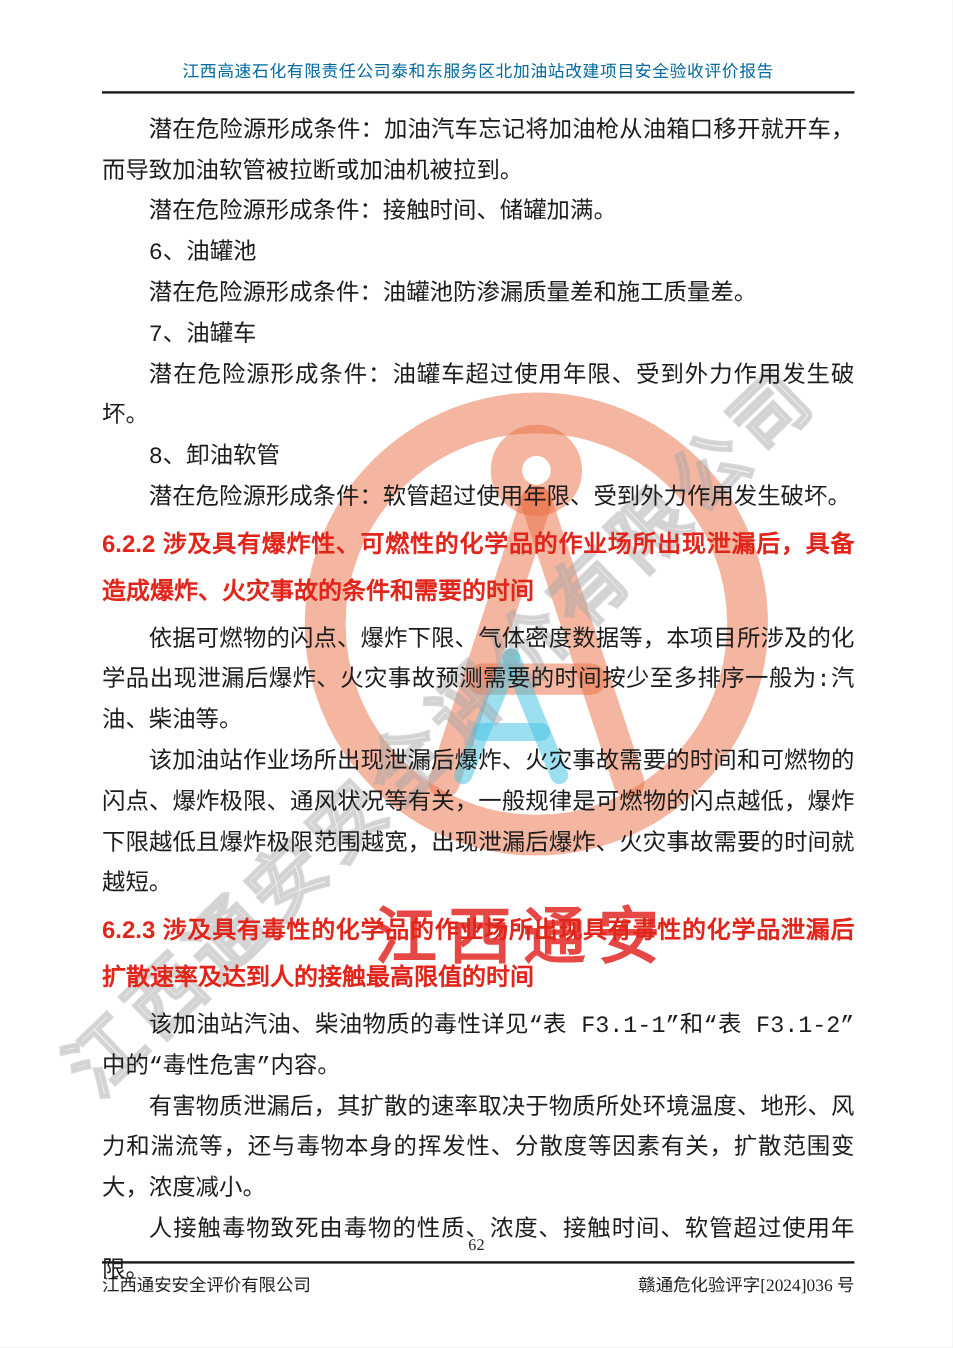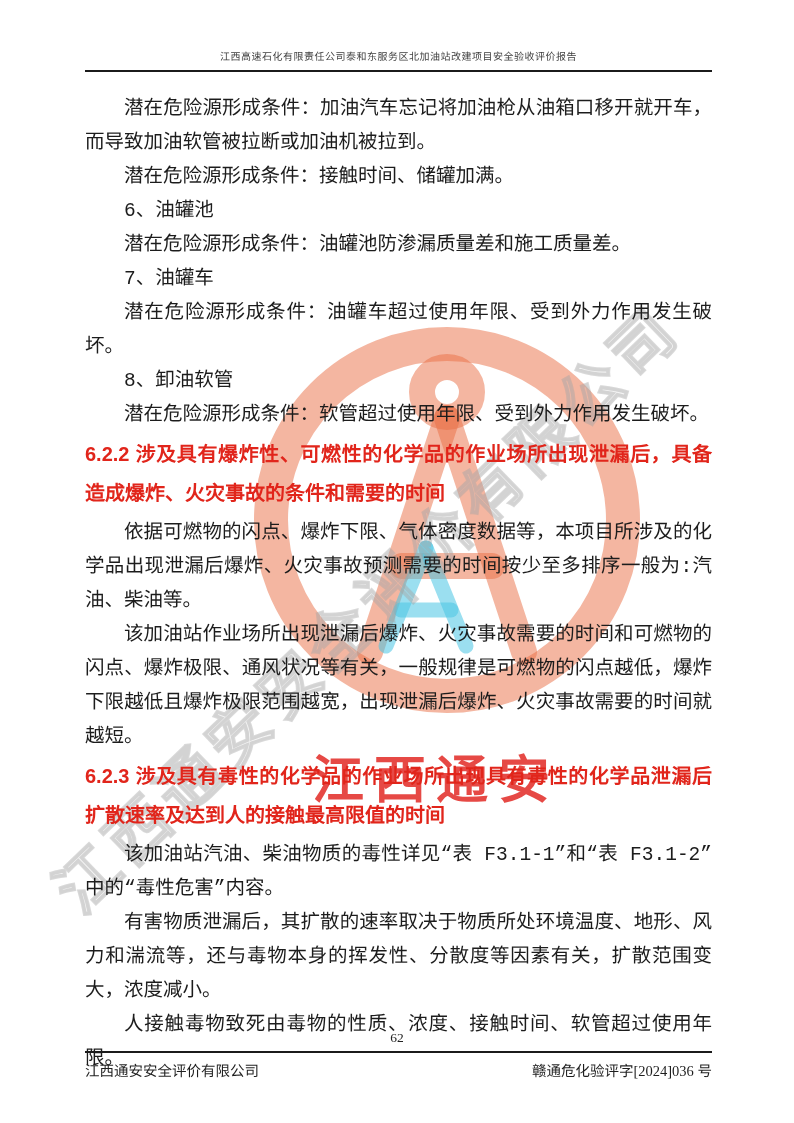--- a/index.html
+++ b/index.html
@@ -30,21 +30,21 @@
     -webkit-text-stroke:2px rgba(165,165,165,.42);
     transform:rotate(-44deg);transform-origin:0 50%;
   }
   
   .header{
     position:absolute;left:85px;right:82px;top:48px;z-index:2;
     text-align:center;
     border-bottom:2px solid #1b1b1b;
     padding-bottom:7px;
   }
-  .header-title{font-size:10px;color:#404040;letter-spacing:.5px;}
+  .header-title{font-size:14px;color:#0369a1;letter-spacing:.5px;}
   .content{
     position:absolute;left:85px;right:82px;top:92px;z-index:1;
   }
   .content p{margin:0;padding:0;}
   .content p.body{
     font-size:19.5px;line-height:34px;color:#1c1c1c;
     text-align:justify;text-indent:2em;
     font-family:Liberation Mono, monospace;
   }
   .content p.heading{

